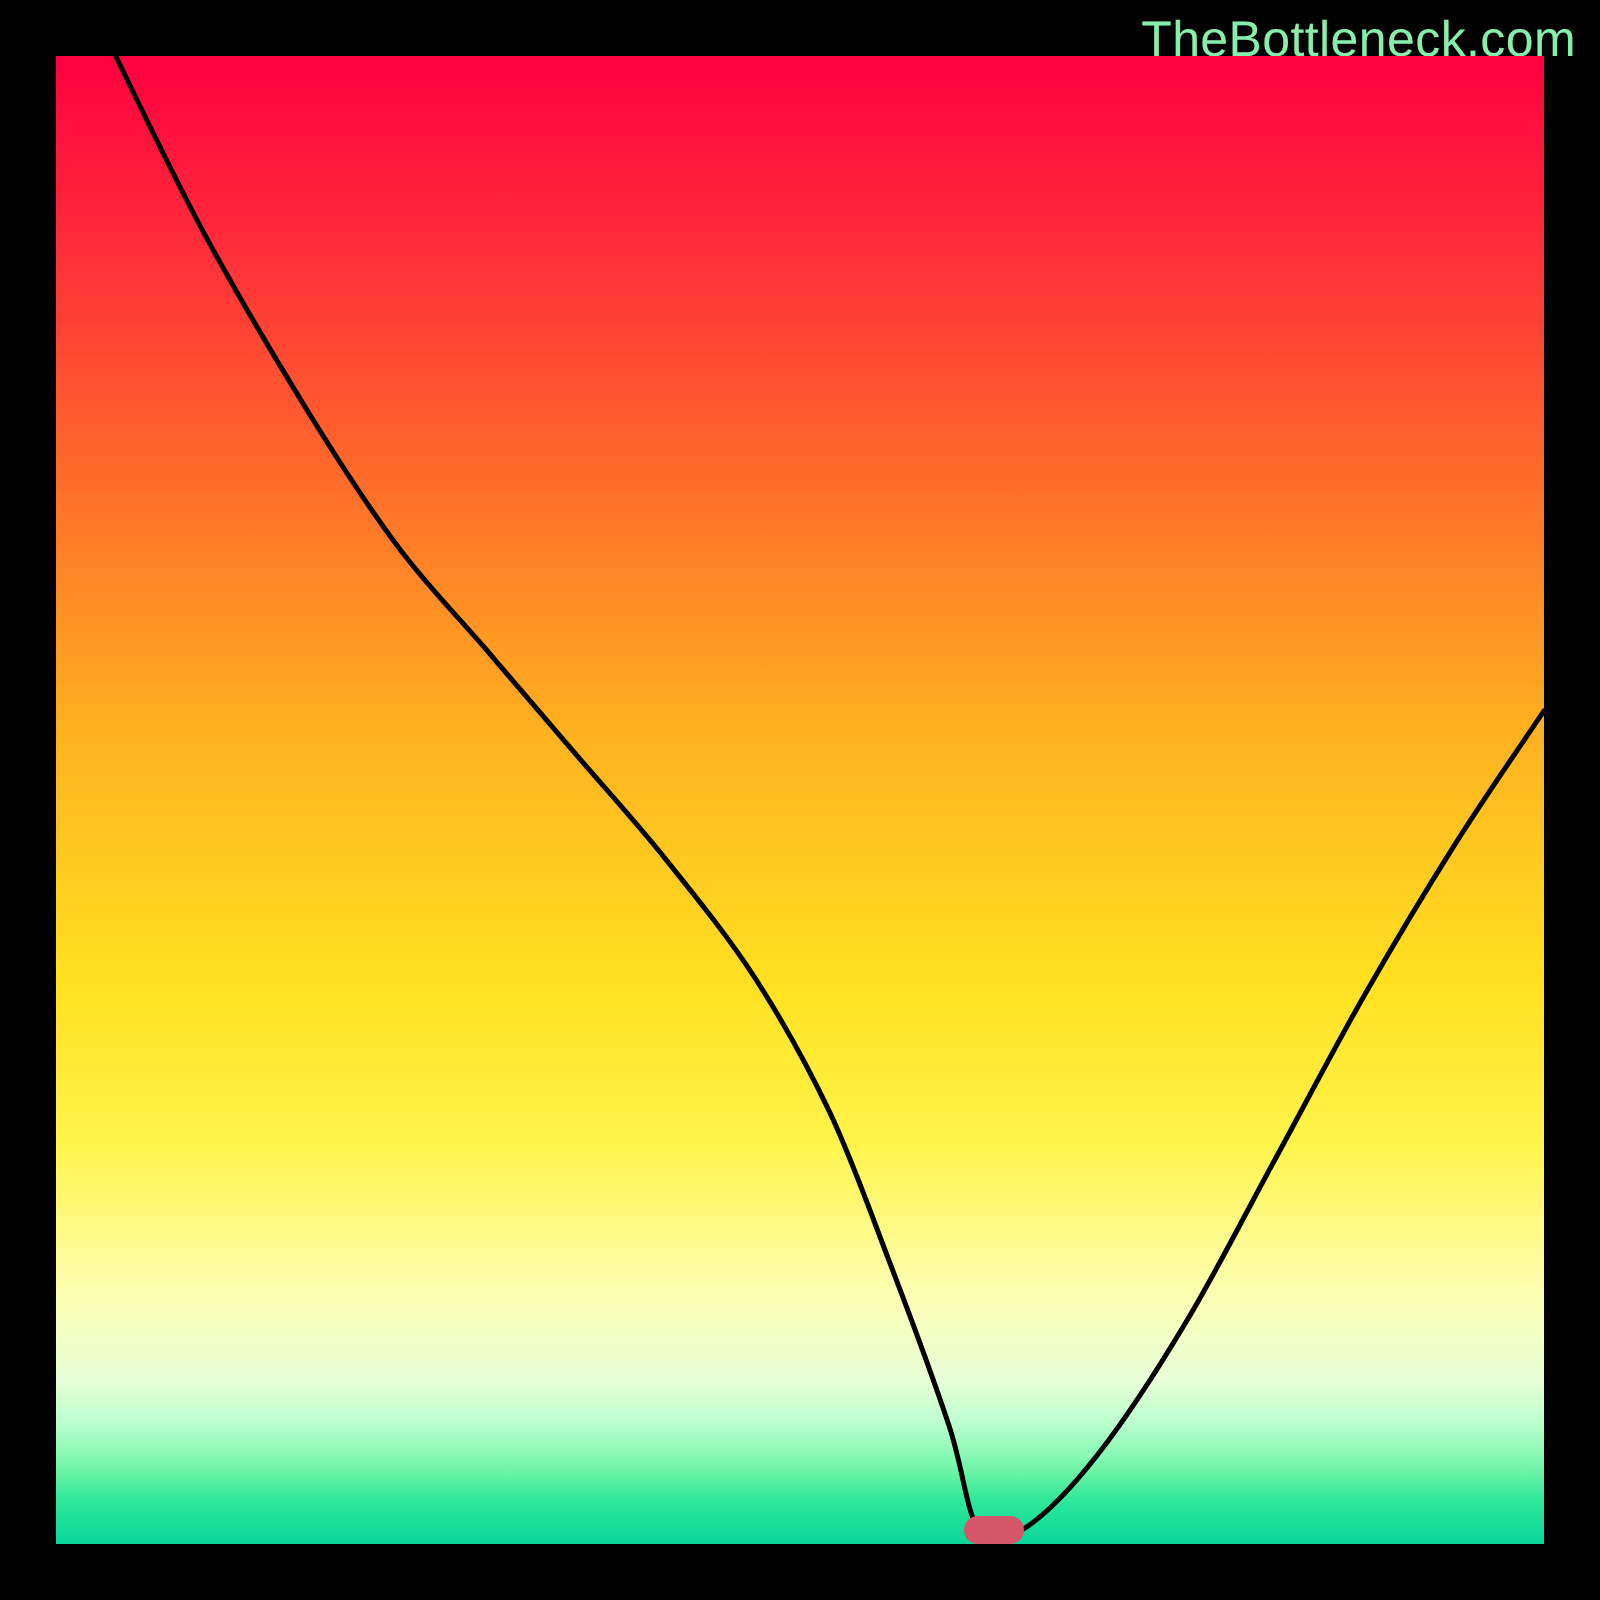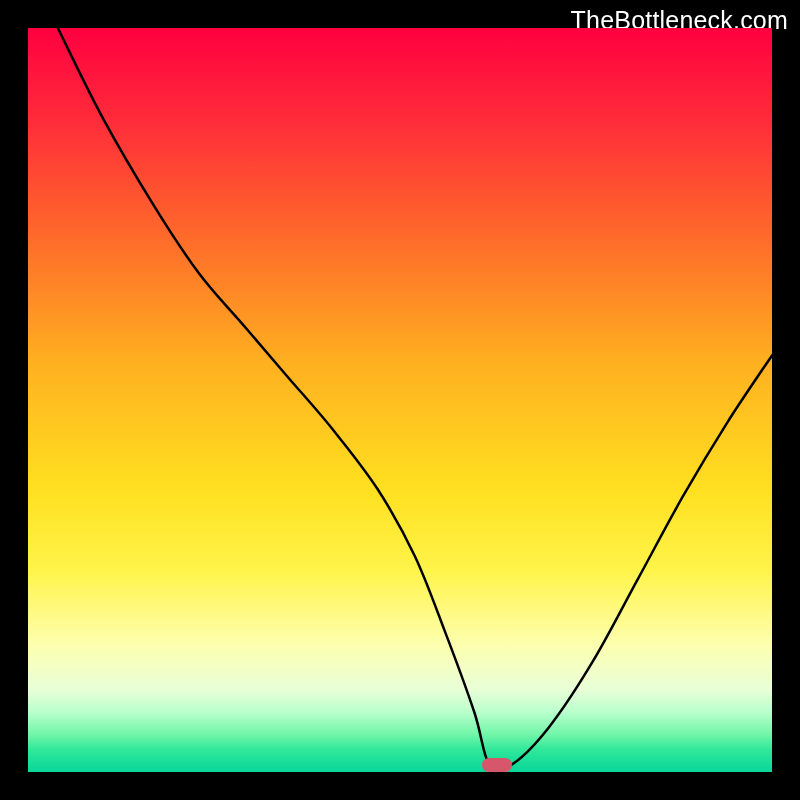--- a/index.html
+++ b/index.html
@@ -1,17 +1,17 @@
 <!DOCTYPE html>
 <html><head>
 <meta charset="utf-8">
 <style>
   html,body{margin:0;padding:0;width:800px;height:800px;background:#000;overflow:hidden}
   .frame{position:relative;width:800px;height:800px;background:#000}
-  .watermark{position:absolute;top:6px;right:12px;color:#ffffff;font:25px Arial,Helvetica,sans-serif;letter-spacing:.2px}
+  .watermark{position:absolute;top:6px;right:12px;color:#86efac;font:25px Arial,Helvetica,sans-serif;letter-spacing:.2px}
   .plot{position:absolute;left:28px;top:28px;width:744px;height:744px;
         background:linear-gradient(to bottom,
           #ff0040 0%,
           #ff2a3a 12%,
           #ff6a2a 28%,
           #ffb020 45%,
           #ffe020 62%,
           #fff44a 73%,
           #fdffb0 83%,
           #e8ffd8 89%,

